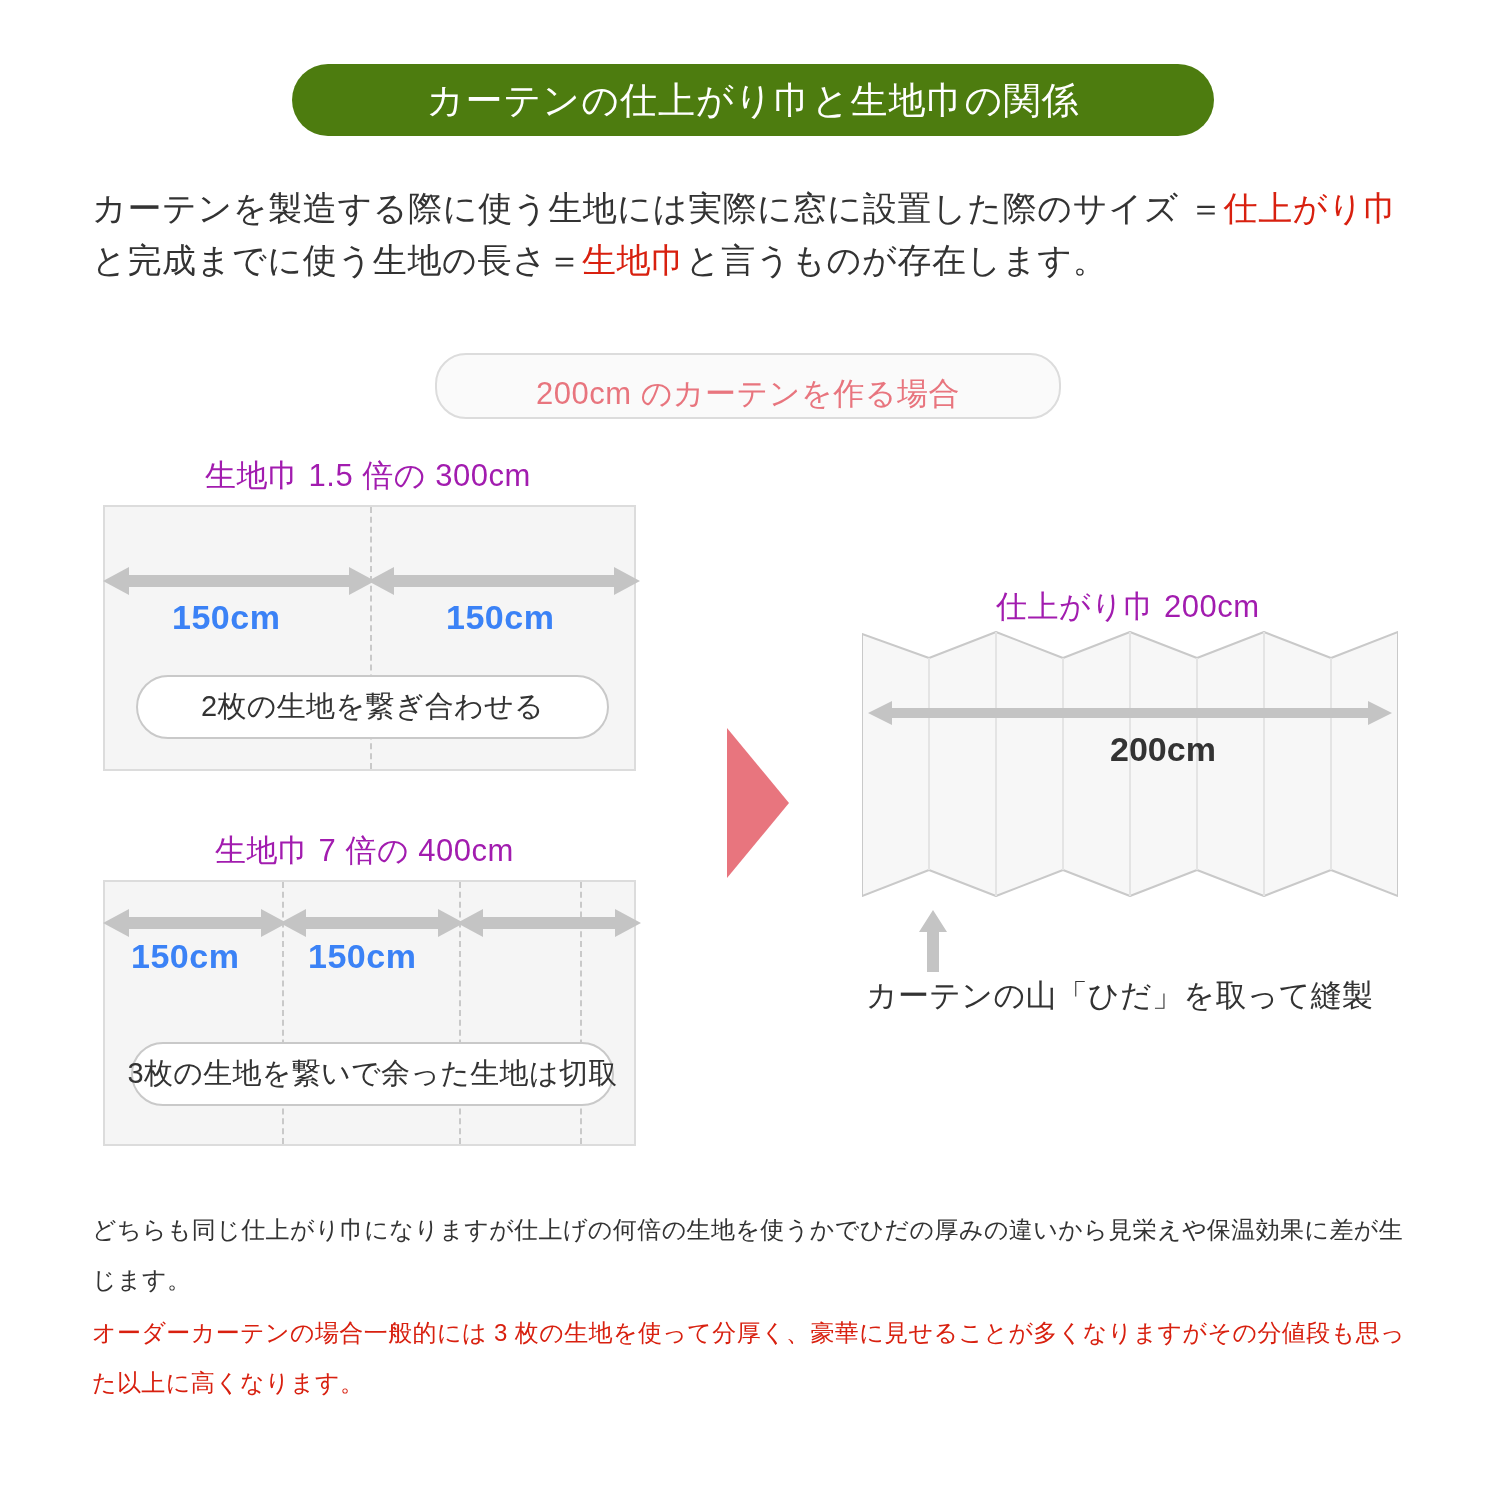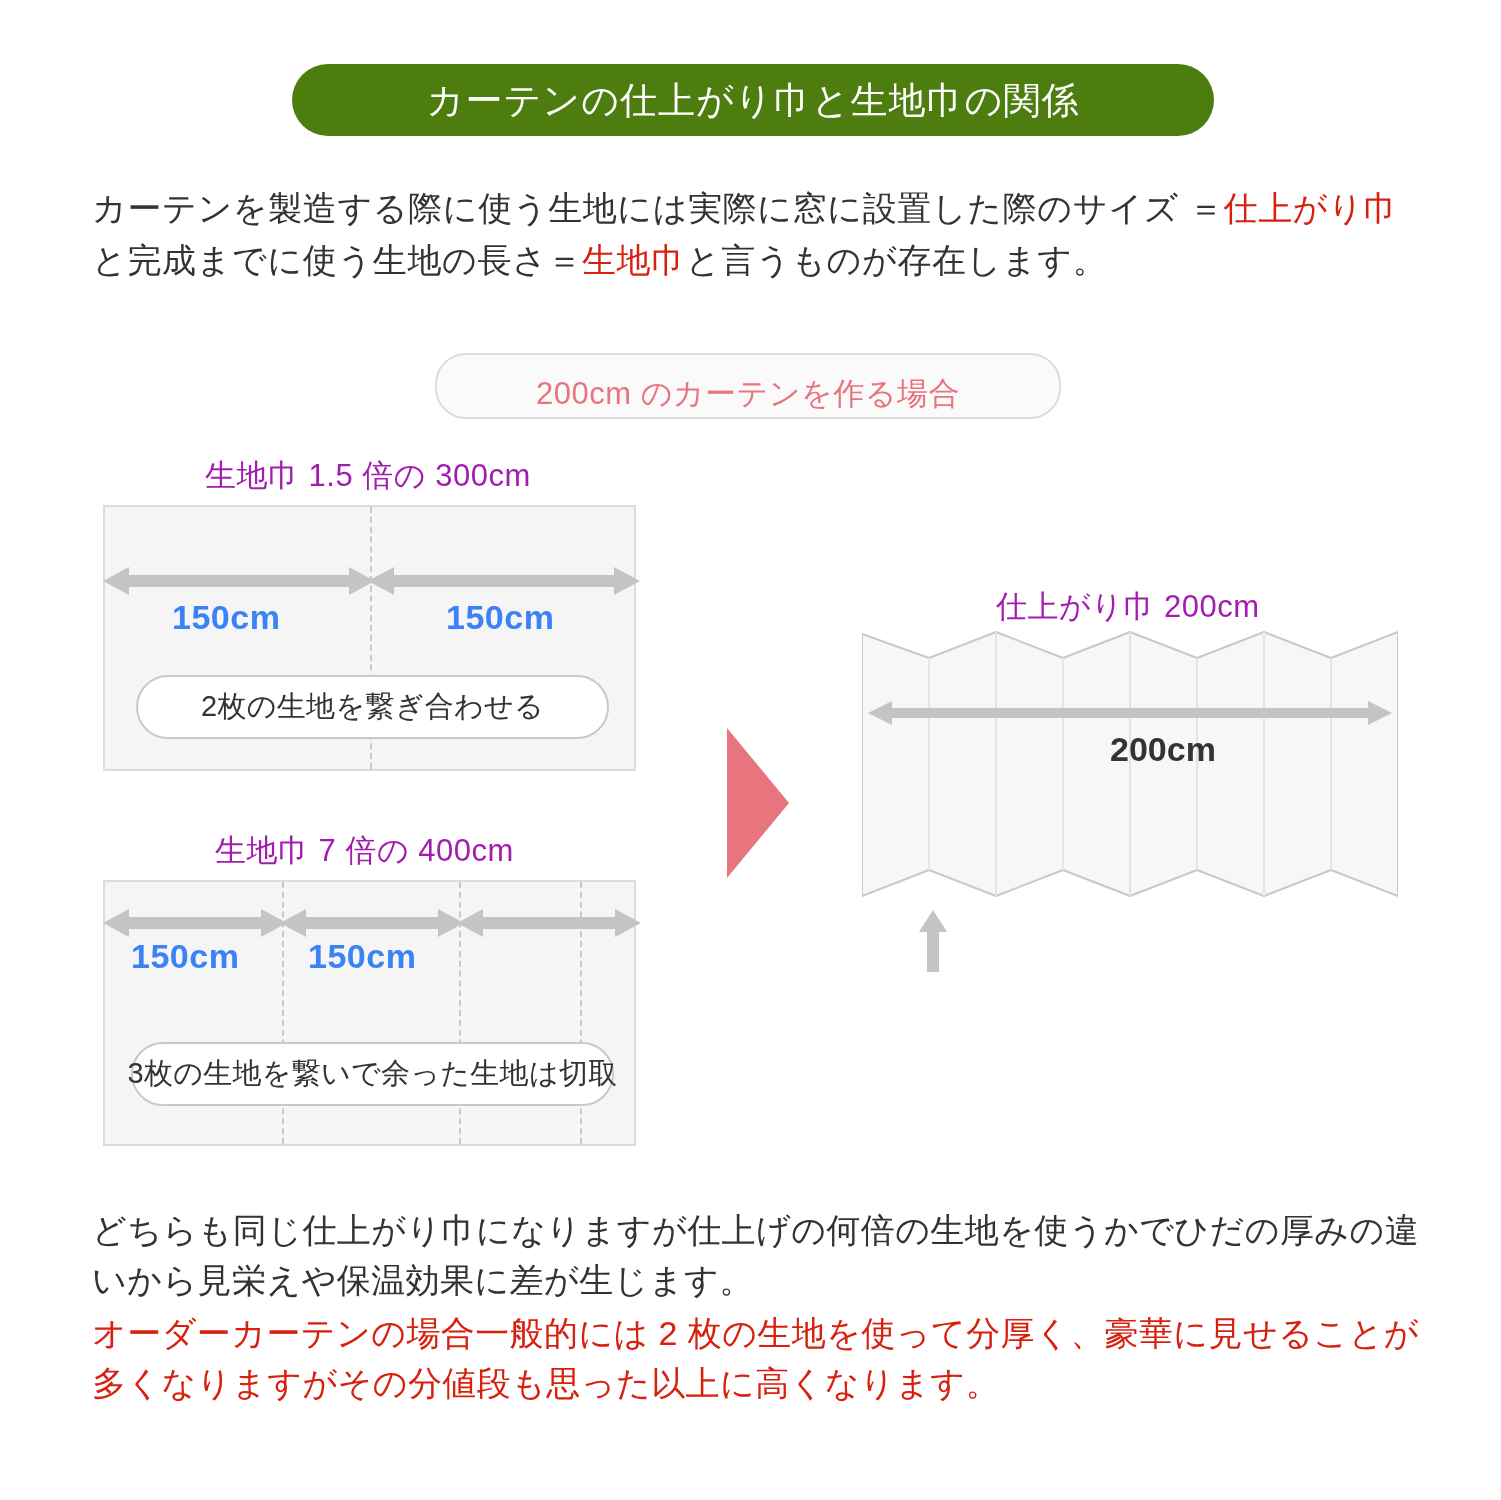--- a/index.html
+++ b/index.html
@@ -201,21 +201,21 @@
     color: #333333;
     letter-spacing: 0.3px;
     white-space: nowrap;
   }
 
   
   .closing {
     position: absolute;
     left: 92px;
     width: 1330px;
-    font-size: 34px;
+    font-size: 24px;
     line-height: 50px;
     letter-spacing: 0.4px;
   }
   #closing-gray { top: 1205px; color: #333333; }
   #closing-red  { top: 1308px; color: #D8200F; }
 </style>
 </head>
 <body>
 
 <div class="stage">
@@ -325,17 +325,18 @@
   </div>
 
   <div id="curtain-dim-label">200cm</div>
 
   <div id="pleat-up-arrow">
     <svg viewBox="0 0 28 62" preserveAspectRatio="none" aria-hidden="true">
       <polygon points="14,0 28,22 20,22 20,62 8,62 8,22 0,22" fill="#C4C4C4"></polygon>
     </svg>
   </div>
 
+  <div id="pleat-caption">カーテンの山「ひだ」を取って縫製</div>
 
   <div class="closing" id="closing-gray">どちらも同じ仕上がり巾になりますが仕上げの何倍の生地を使うかでひだの厚みの違いから見栄えや保温効果に差が生じます。</div>
-  <div class="closing" id="closing-red">オーダーカーテンの場合一般的には 2 枚の生地を使って分厚く、豪華に見せることが多くなりますがその分値段も思った以上に高くなります。</div>
+  <div class="closing" id="closing-red">オーダーカーテンの場合一般的には 3 枚の生地を使って分厚く、豪華に見せることが多くなりますがその分値段も思った以上に高くなります。</div>
 
 </div>
 
 </body></html>

